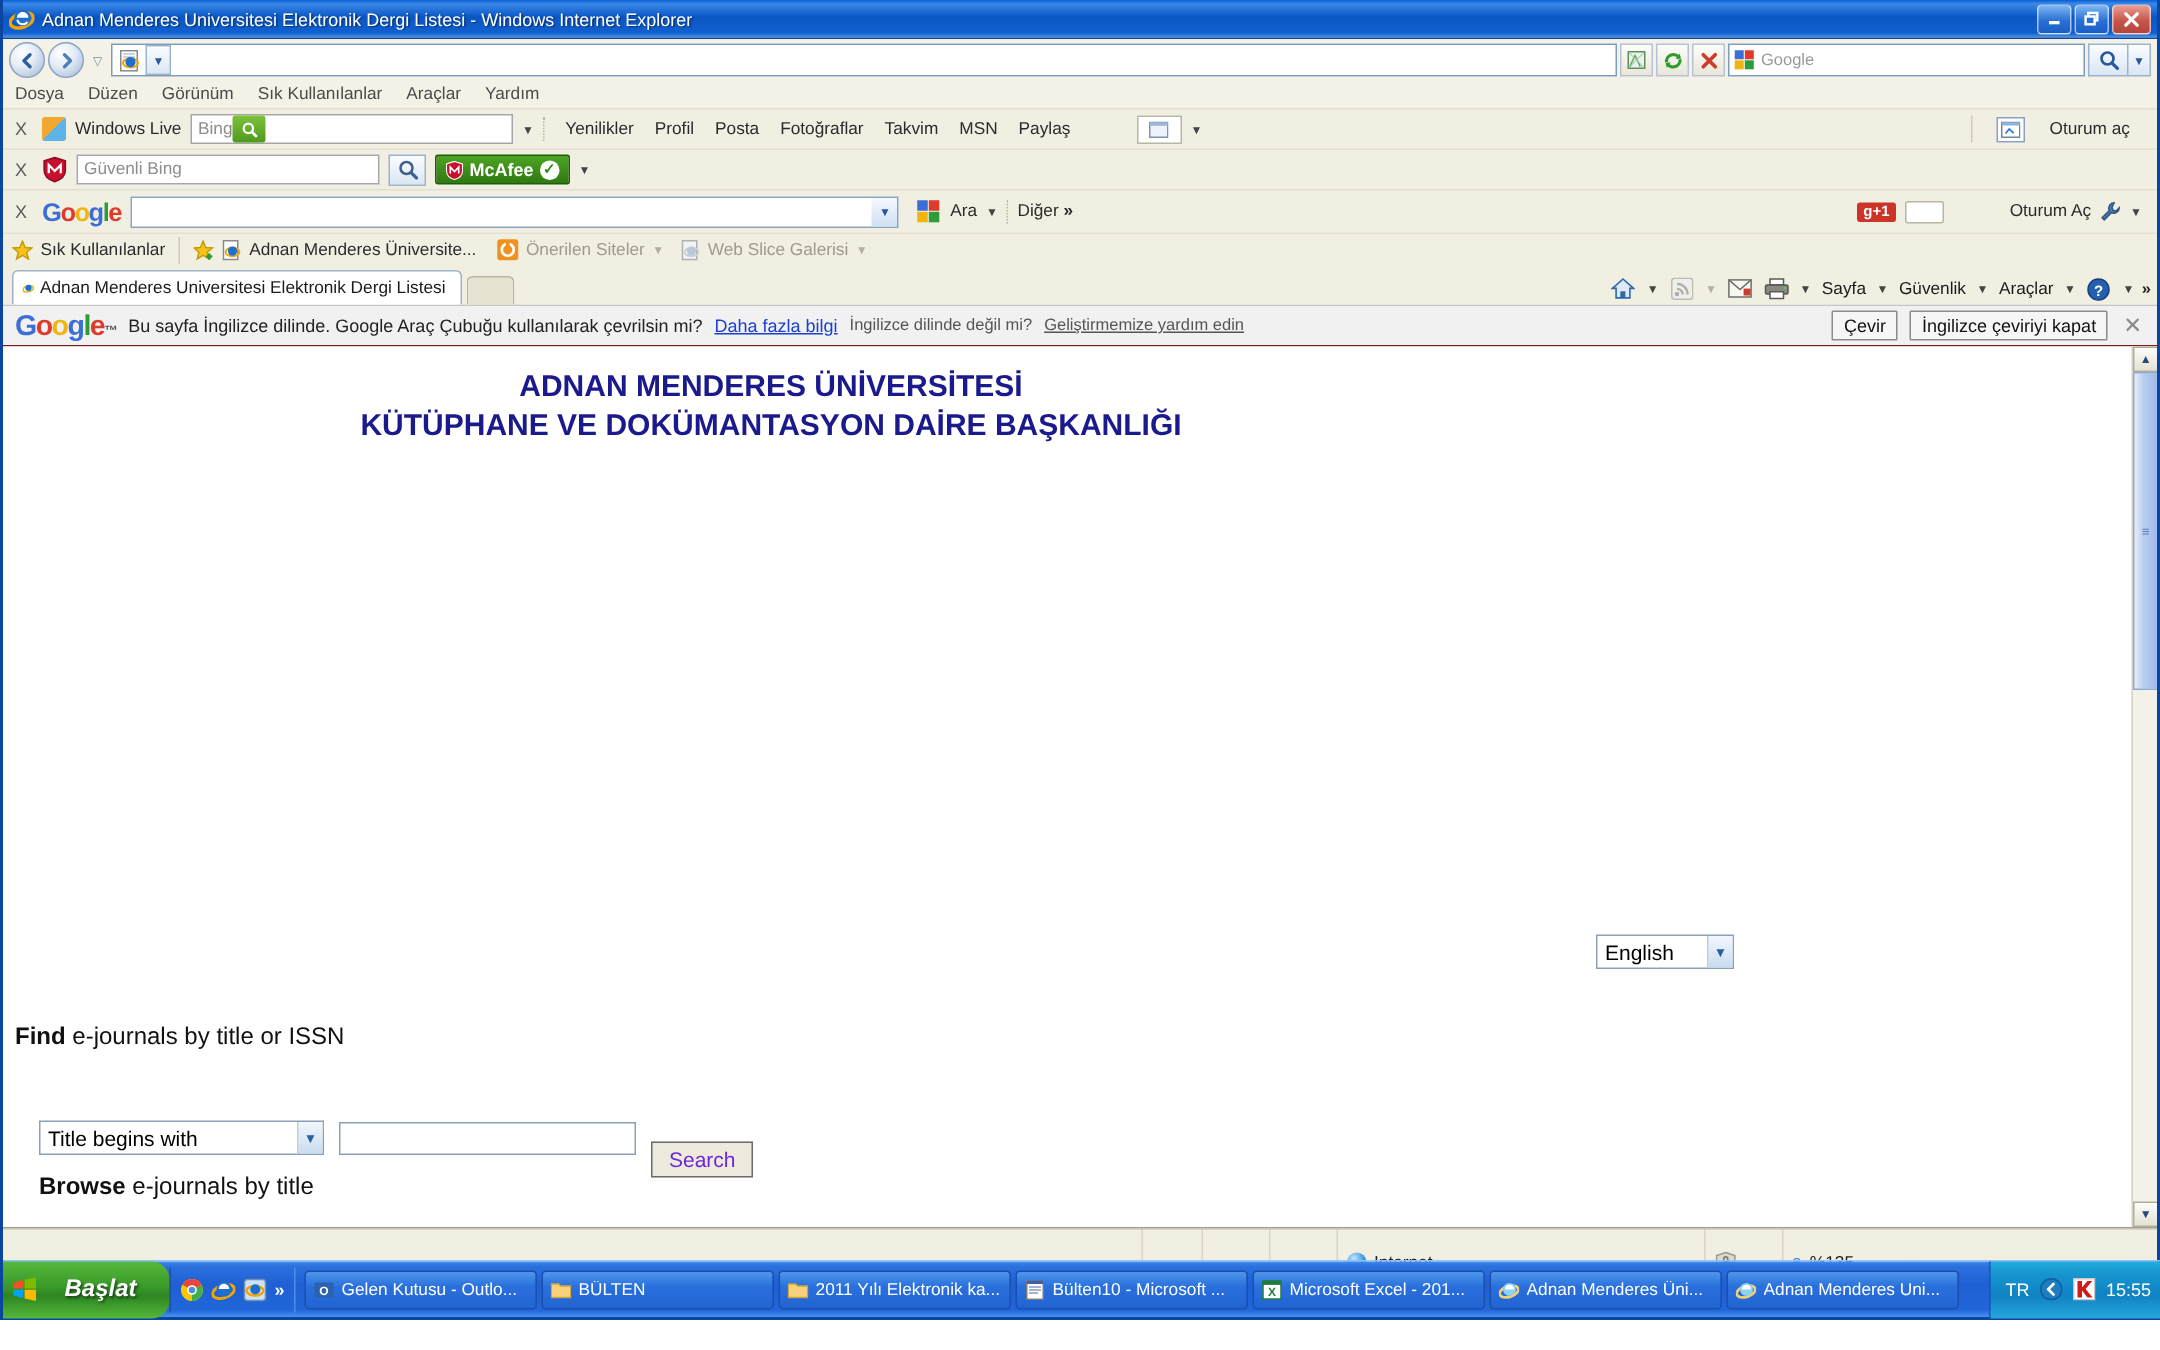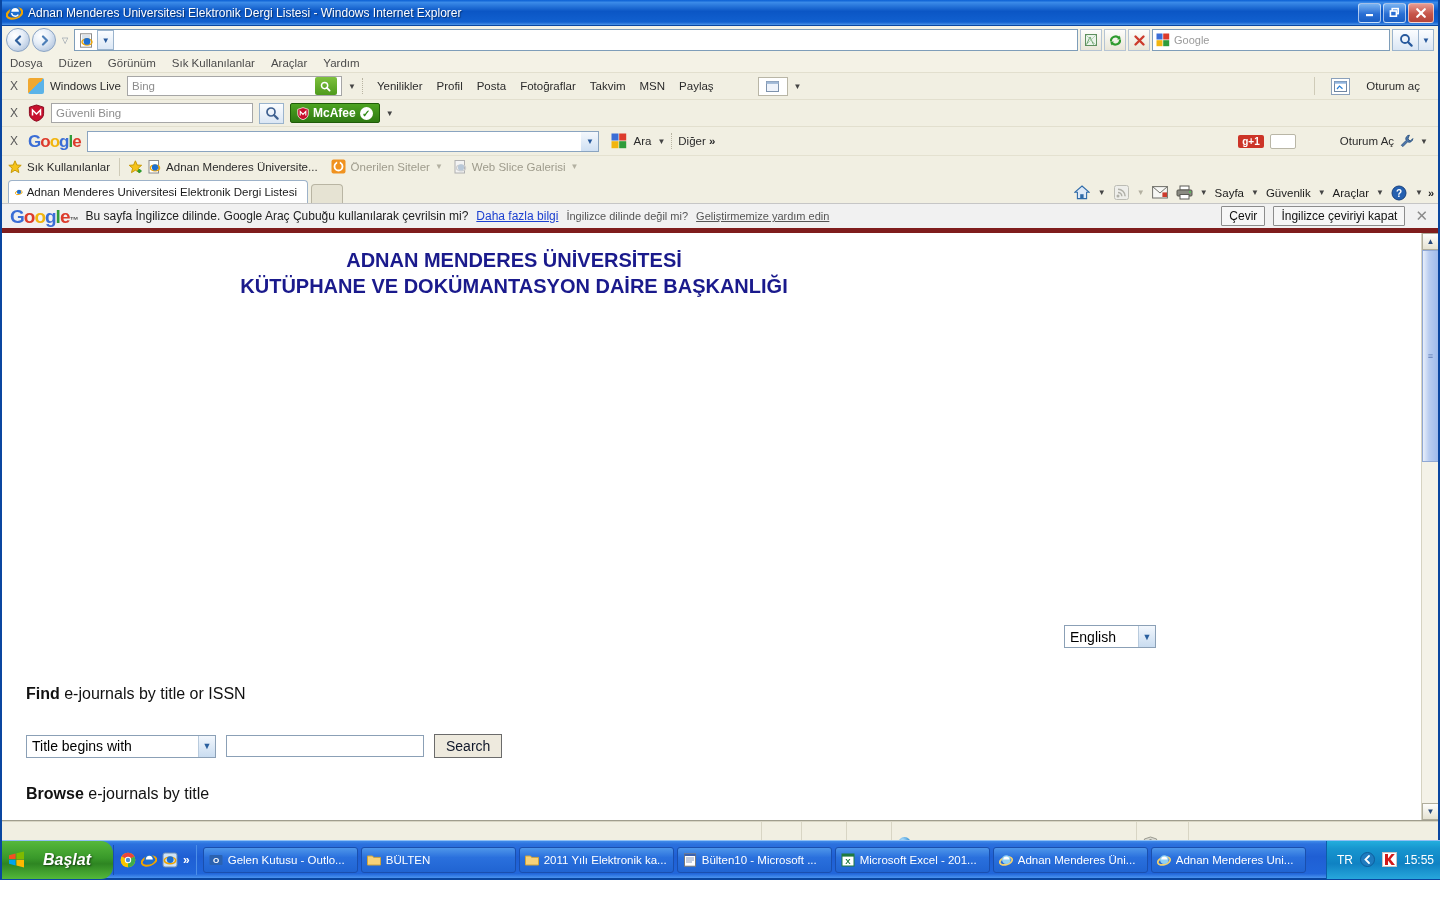--- a/index.html
+++ b/index.html
@@ -198,21 +198,21 @@
     display: flex; align-items: center; gap: 7px;
     font-size: 11.5px; color: #1b1b1b;
   }
   .cmdbar .ic { width:17px;height:17px; display:flex;align-items:center;justify-content:center; }
   .caret8 { font-size: 8px; color:#444; }
   .caret8.dim { color: #b3b0a1; }
 
   
   .gbar {
     height: 28px; background: #f1f1f1;
-    border-top: 1px solid #c6c6c6; border-bottom: 5px solid #7f1d1d;
+    border-top: 1px solid #c6c6c6; border-bottom: 1px solid #7f1d1d;
     display: flex; align-items: center; gap: 8px; padding: 12px 8px;
     font-size: 12px; color: #222;
   }
   .gbar a { color: #1b3fd0; text-decoration: underline; }
   .gbar .small { font-size: 11px; color: #555; }
   .gbtn {
     border: 1px solid #8c8c8c; background: #f6f6f6;
     padding: 2px 7px; font-size: 12px; color:#111;
     border-radius: 1px;
   }
@@ -250,22 +250,22 @@
   }
   .sect {
     position: absolute; font-size: 16px; color: #111;
   }
   .sect b { font-weight: bold; }
   .input-box {
     height: 22px; border: 1px solid #8ba0b6; background:#fff;
   }
   .btn {
     height: 24px; border: 1px solid #6b6b6b; background: #eeeade;
-    font-size: 14px; color: #0f172a; padding: 0 11px;
-    display:inline-flex;align-items:center;justify-content:center;
+    font-size: 14px; color: #6d28d9; padding: 0 11px;
+    display:inline-flex;align-items:center;justify-content:center;margin-top:29px;
   }
 
   
   .vscroll {
     position: absolute; right: 0; top: 0; bottom: 0; width: 17px;
     background: #f4f2e8; border-left: 1px solid #d6d3c2;
   }
   .sc-btn {
     width: 17px; height: 17px;
     background: linear-gradient(to bottom,#fdfdfb,#e5e2d2);
@@ -446,21 +446,21 @@
     <span>Görünüm</span>
     <span>Sık Kullanılanlar</span>
     <span>Araçlar</span>
     <span>Yardım</span>
   </div>
 
   <div class="tb-row">
     <span class="tb-x">X</span>
     <div class="winlive-tile"></div>
     <span class="tb-link">Windows Live</span>
-    <div class="tb-input" style="width:215px;justify-content:space-between">
+    <div class="tb-input" style="width:215px;">
       <span>Bing</span>
       <div class="green-search">
         <svg width="11" height="11" viewBox="0 0 12 12">
             <circle cx="5" cy="5" r="3.4" fill="none" stroke="#fff" stroke-width="1.6"></circle>
             <path d="M7.6 7.6 L10.5 10.5" stroke="#fff" stroke-width="2" stroke-linecap="round"></path>
           </svg>
       </div>
     </div>
     <span class="caret8">▼</span>
     <div class="dotsep"></div>
@@ -658,21 +658,21 @@
         <div>KÜTÜPHANE VE DOKÜMANTASYON DAİRE BAŞKANLIĞI</div>
       </div>
 
       <div class="lang-wrap">
         <div class="sel" style="width:92px">
           <span>English</span>
           <span class="arrow">▼</span>
         </div>
       </div>
 
-      <div class="sect" style="left:24px;top:452px">
+      <div class="sect" style="left:8px;top:452px">
         <b>Find</b><span> e-journals by title or ISSN</span>
       </div>
       <div style="position:absolute;left:24px;top:501px;display:flex;align-items:center;gap:10px">
         <div class="sel" style="width:190px">
           <span>Title begins with</span>
           <span class="arrow">▼</span>
         </div>
         <div class="input-box" style="width:198px"></div>
         <div class="btn">Search</div>
       </div>

